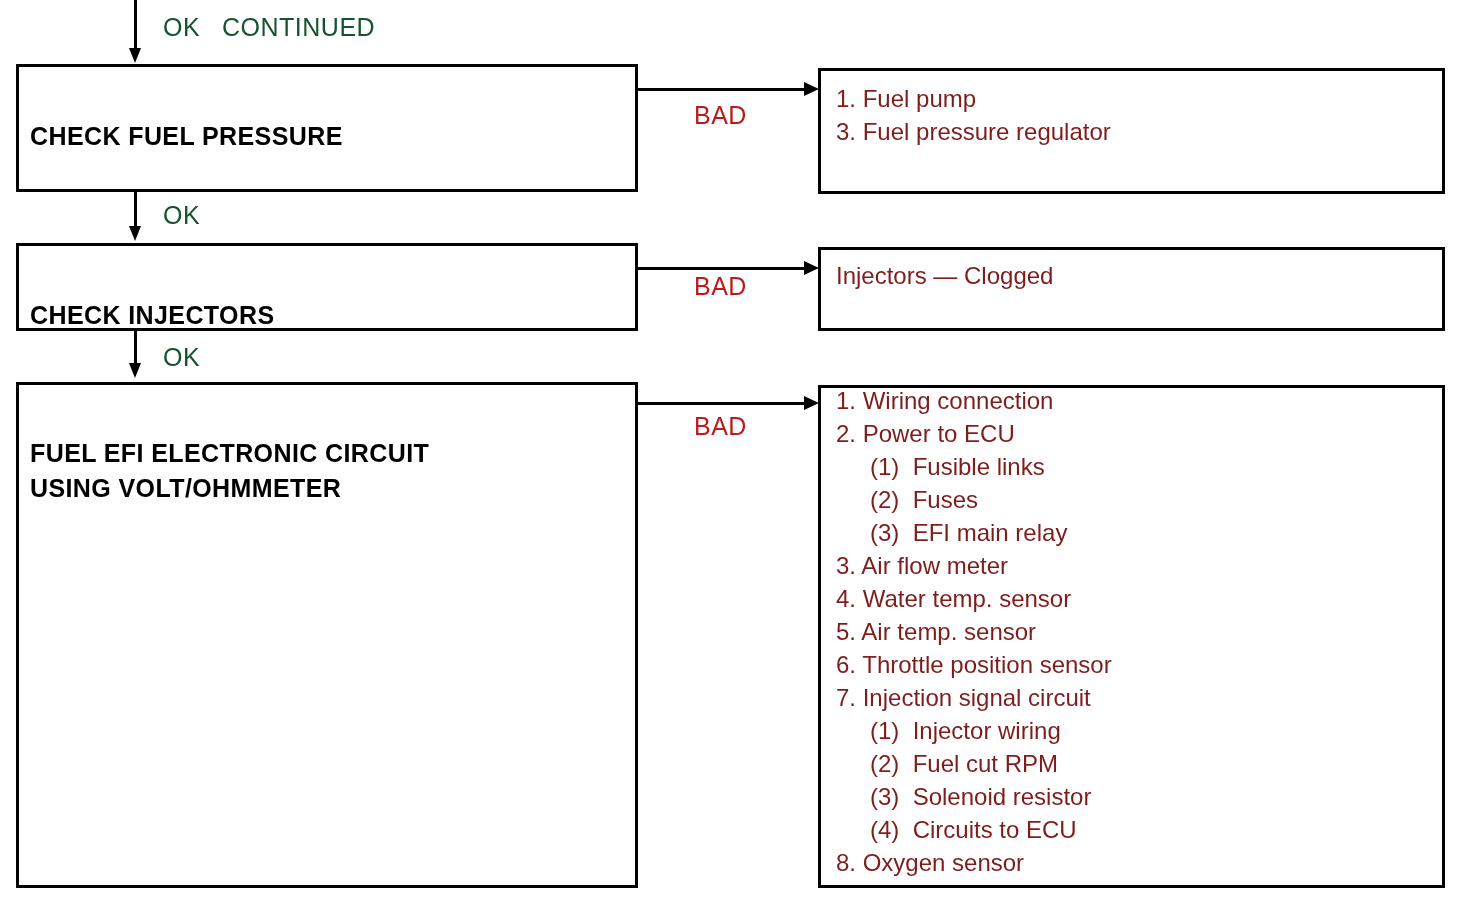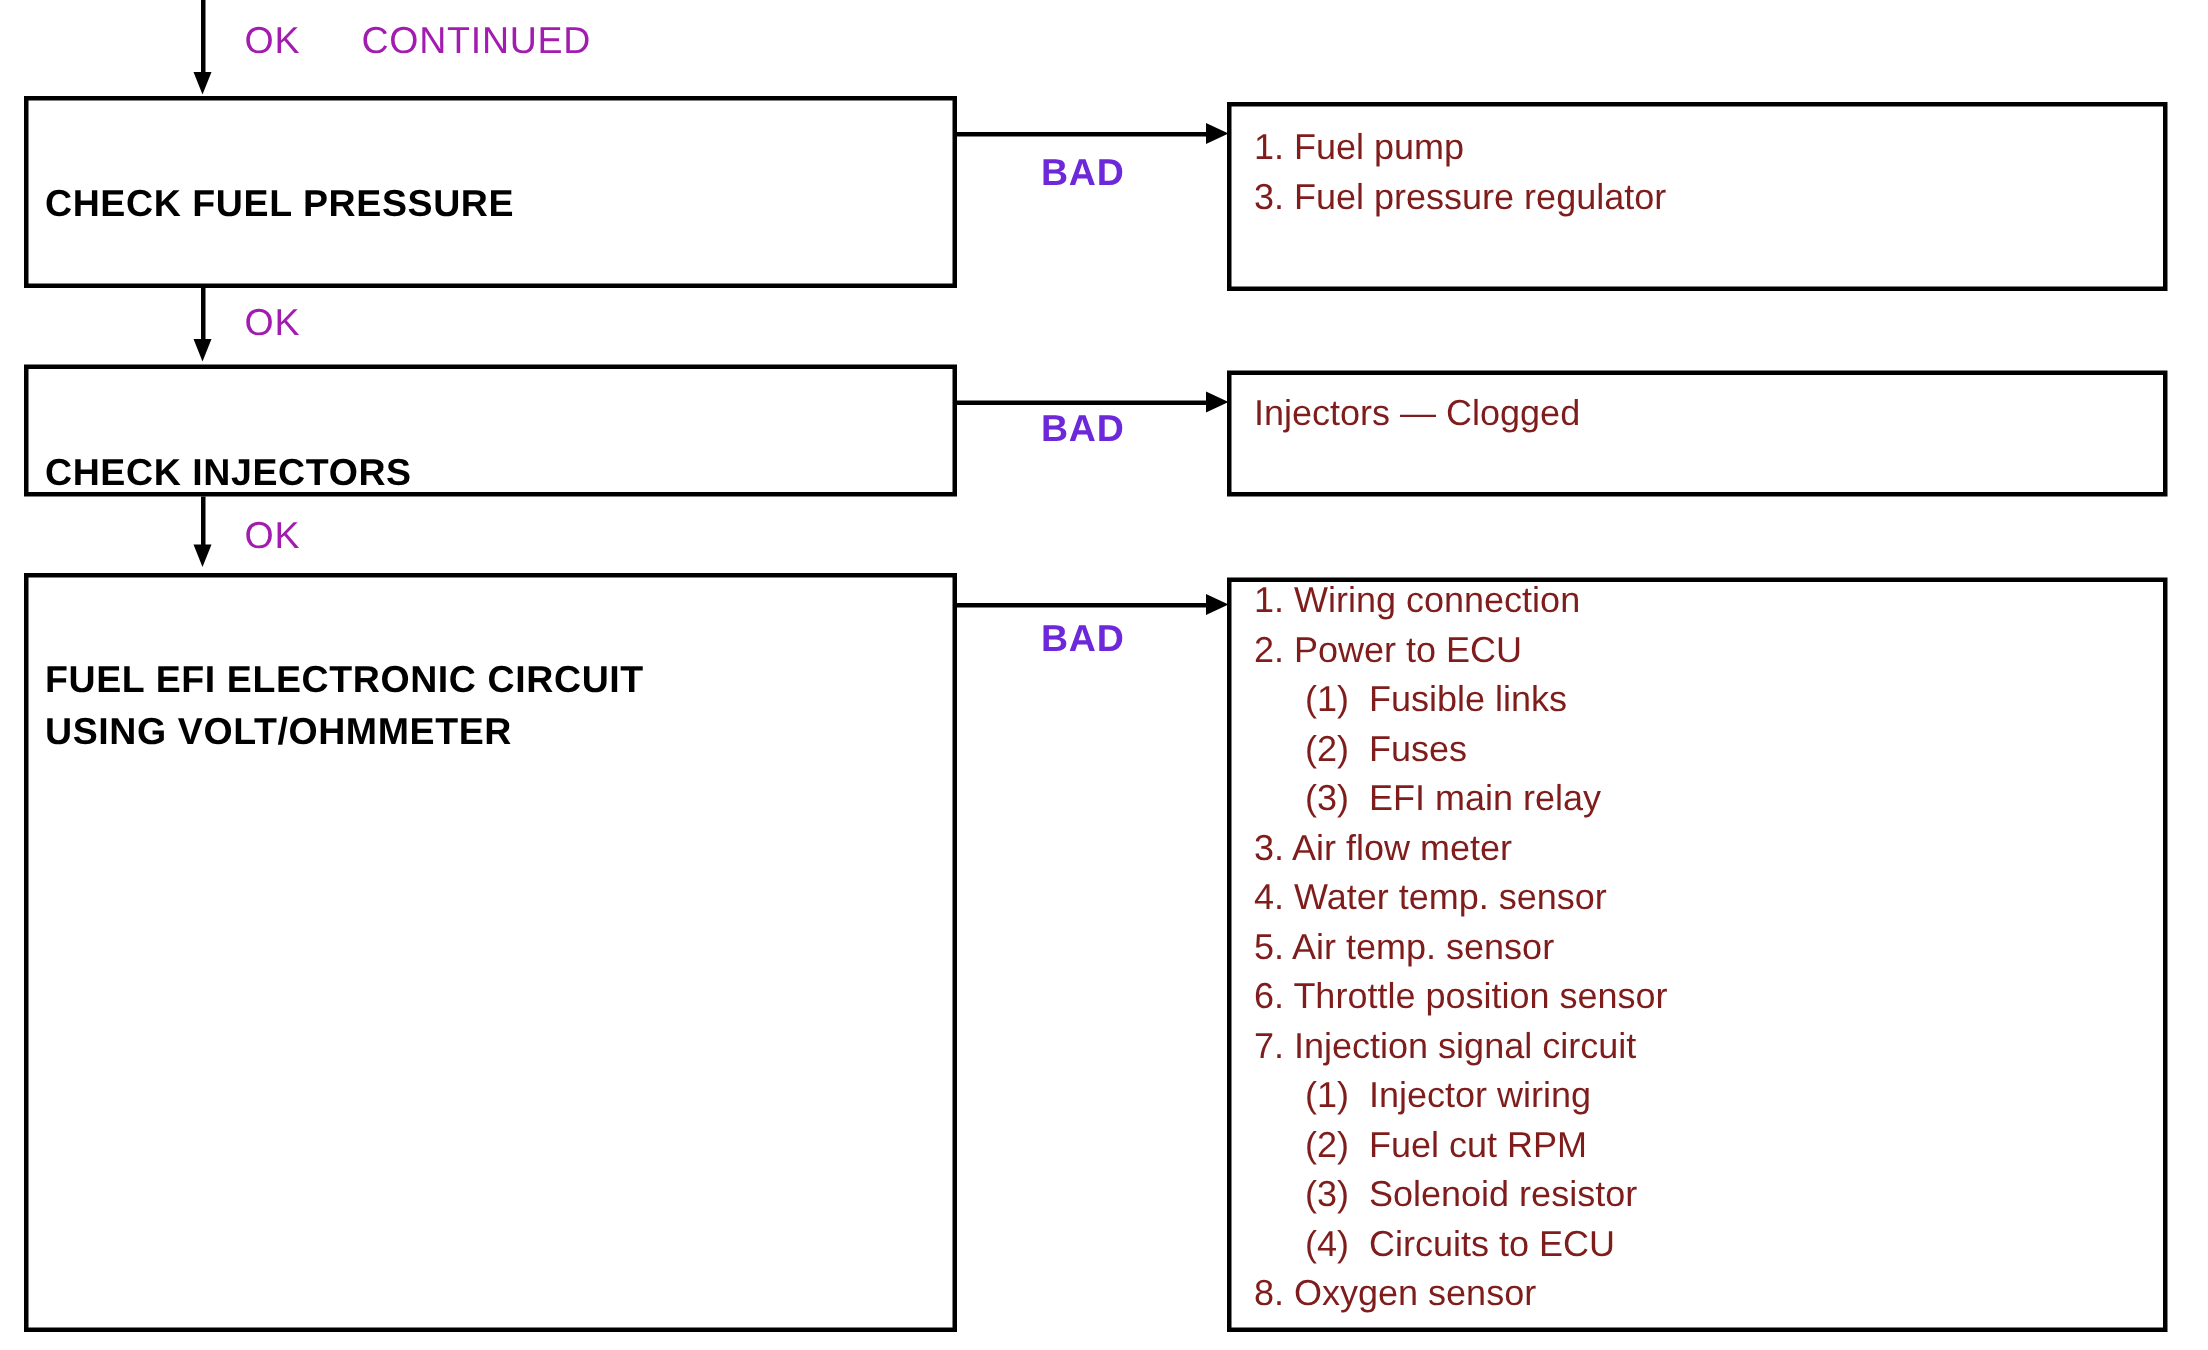--- a/index.html
+++ b/index.html
@@ -76,40 +76,39 @@
     height: 0;
     border-top: 7px solid transparent;
     border-bottom: 7px solid transparent;
     border-left: 15px solid #000000;
   }
   .edge-label {
     position: absolute;
     font-size: 25px;
     letter-spacing: 0.5px;
     white-space: pre;
-    color: #6d28d9;
-    font-weight: bold;
+    color: #b91c1c;
   }
   .ok-label {
     position: absolute;
     font-size: 25px;
     letter-spacing: 0.5px;
     white-space: pre;
-    color: #a21caf;
+    color: #14532d;
   }
 </style>
 </head>
 <body>
 
 <div id="canvas">
 
   <div class="vline" style="left:134px; top:0px; height:52px;"></div>
   <div class="arrow-down" style="left:129px; top:48px;"></div>
   <div class="ok-label" style="left:163px; top:13px;">OK</div>
-  <div class="ok-label" style="left:241px; top:13px;text-align:right;">CONTINUED</div>
+  <div class="ok-label" style="left:222px; top:13px;text-align:right;">CONTINUED</div>
 
   <div class="box" style="left:16px; top:64px; width:622px; height:128px;"></div>
   <div class="box-title" style="left:30px; top:79px; width:600px;">CHECK FUEL PRESSURE</div>
 
   <div class="hline" style="left:636px; top:88px; width:172px;"></div>
   <div class="arrow-right" style="left:804px; top:82px;"></div>
   <div class="edge-label" style="left:694px; top:101px;">BAD</div>
 
   <div class="box" style="left:818px; top:68px; width:627px; height:126px;"></div>
   <div class="list" id="result-list-0" style="left:836px; top:82px; width:600px;">

